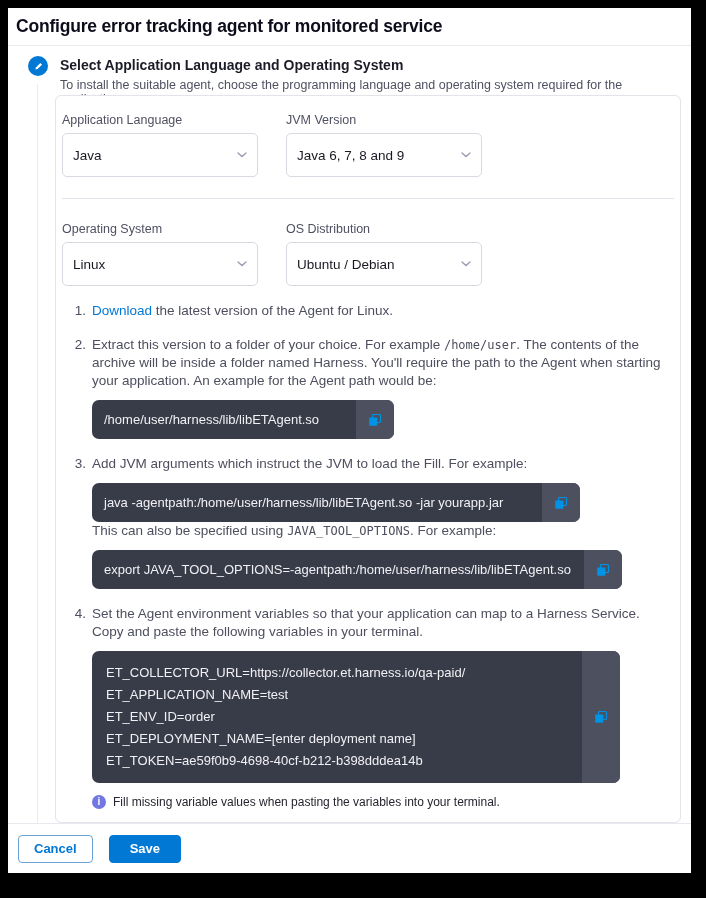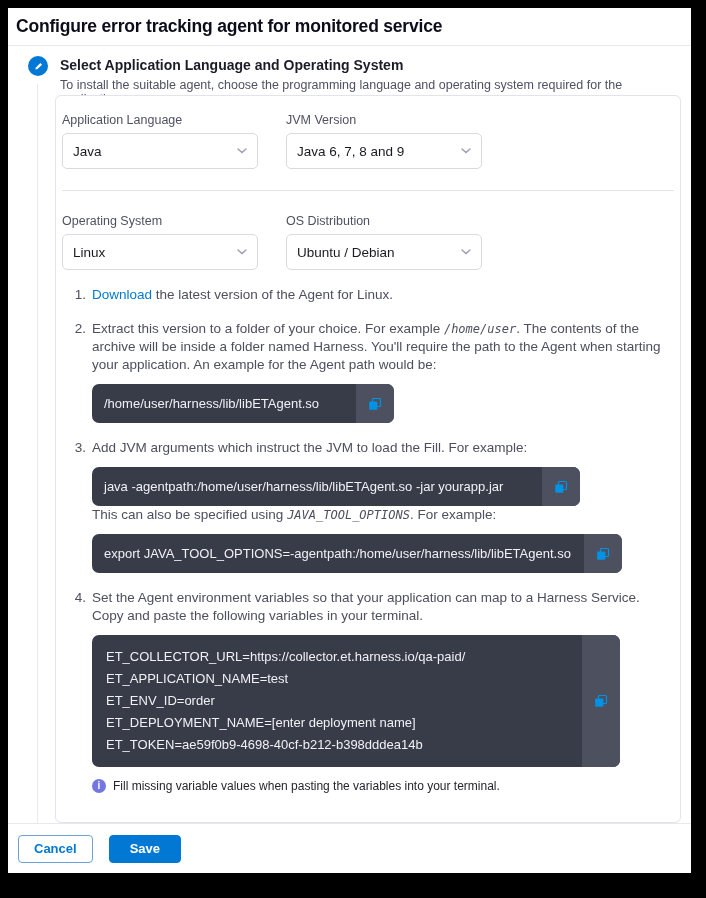--- a/index.html
+++ b/index.html
@@ -35,33 +35,33 @@
   
   .card {
     position:absolute; left:47px; top:87px; width:626px; height:728px;
     border:1px solid #e3e3ea; border-radius:6px; padding:17px 6px; overflow:hidden;
     background:#fff;
   }
   .field-row { display:flex; gap:28px; }
   .field { width:196px; }
   .field-label { font-size:12.5px; color:#4f5162; margin-bottom:6px; }
   .select {
-    height:36px; border:1px solid #d9dae1; border-radius:5px; background:#fff;
+    height:44px; border:1px solid #d9dae1; border-radius:5px; background:#fff;
     display:flex; align-items:center; justify-content:space-between;
     padding:0 10px; font-size:13.5px; color:#191922; cursor:pointer;gap:18px;
   }
   .card-divider { height:1px; background:#e4e4ea; margin:21px 0 23px; }
 
   .steps-heading { margin-top:21px; font-size:13.5px; font-weight:700; color:#1c1c28; }
 
   .step-item { display:flex; margin-top:16px; font-size:13.5px; color:#4d4f5e; line-height:18px; }
   .step-num { width:24px; text-align:right; margin-right:6px; flex-shrink:0; }
   .step-body { flex:1; min-width:0; }
   .link { color:#0278d5; text-decoration:none; cursor:pointer; }
-  .inline-mono { font-family:"DejaVu Sans Mono", monospace; font-size:12px; color:#4d4f5e;font-style:italic; }
+  .inline-mono { font-family:"DejaVu Sans Mono", monospace; font-size:12px; color:#4d4f5e; }
   .step-note { }
 
   
   .code-block {
     margin-top:10px; border-radius:7px; overflow:hidden; display:flex;
     background:#383b48;
   }
   .code-text {
     flex:1; min-width:0; padding:13px 12px; font-size:13px; color:#f1f1f5;
     white-space:nowrap; overflow:hidden; line-height:13px;

